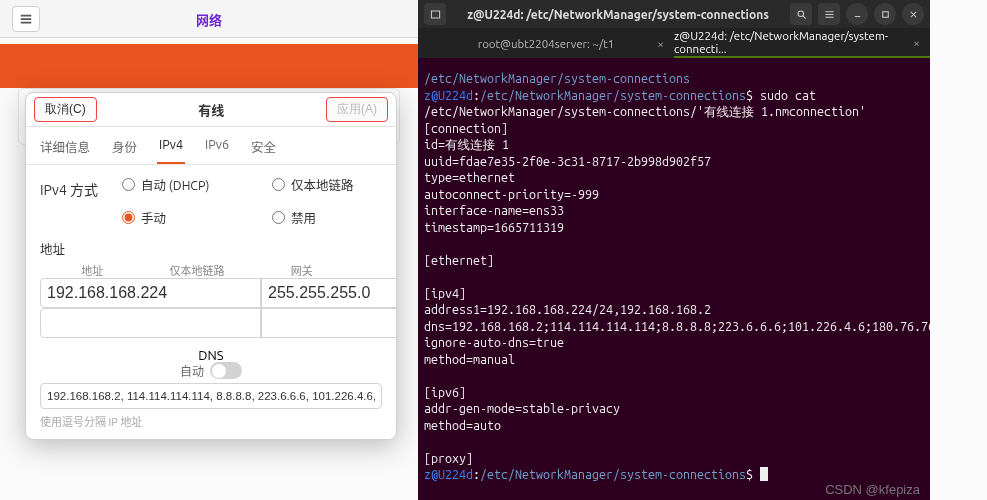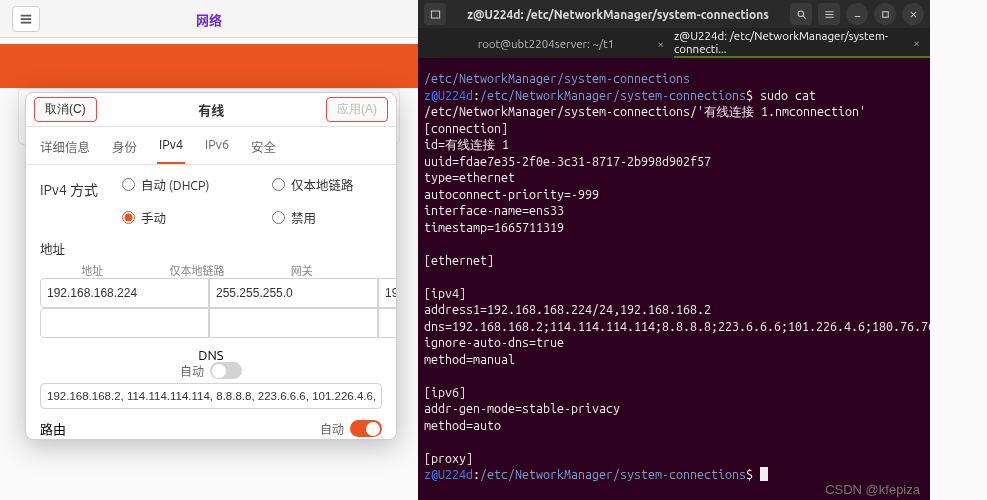--- a/index.html
+++ b/index.html
@@ -71,21 +71,21 @@
   .radio-grid { display:grid; grid-template-columns:150px 110px; row-gap:14px; font-size:12.5px; }
   .radio { display:flex; align-items:center; gap:6px; color:#333; }
   .radio input { accent-color:#e95420; }
 
   .section-title { margin-top:12px; margin-bottom:4px; color:#333; font-size:12.5px; }
 
   .addr-head { display:grid; grid-template-columns:1fr 1fr 1fr 28px; font-size:11px; color:#888; text-align:center; }
   .addr-row  { display:grid; grid-template-columns:1fr 1fr 1fr 28px; }
   .addr-row input {
     height:26px; border:1px solid #d3d3d3; border-radius:0;
-    padding:14px 6px; font-size:12px; color:#333;
+    padding:14px 6px; font-size:16px; color:#333;
   }
   .addr-row input:first-child { border-top-left-radius:4px; border-bottom-left-radius:4px; }
 
   .dns-head { display:flex; justify-content:space-between; align-items:center; margin-top:10px;flex-direction:column; }
   .switch-auto { display:flex; align-items:center; gap:6px; font-size:12px; color:#666; }
   .toggle {
     width:32px; height:17px; border-radius:9px; position:relative; background:#d3d3d3;
   }
   .toggle.on { background:#e95420; }
   .toggle .knob {
@@ -222,20 +222,21 @@
     <div class="dns-head">
       <div>DNS</div>
       <div class="switch-auto">
         <span>自动</span>
         <div class="toggle">
             <div class="knob"></div>
           </div>
       </div>
     </div>
     <input class="dns-input" value="192.168.168.2, 114.114.114.114, 8.8.8.8, 223.6.6.6, 101.226.4.6, 180.76.76.76, 1" style="">
+    <div class="hint">使用逗号分隔 IP 地址</div>
 
     <div class="route-row">
       <div>路由</div>
       <div class="switch-auto">
         <span>自动</span>
         <div class="toggle on">
             <div class="knob"></div>
           </div>
       </div>
     </div>

